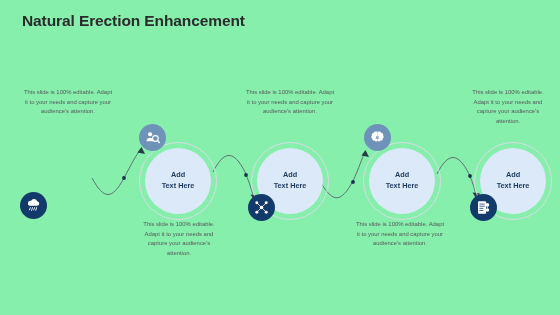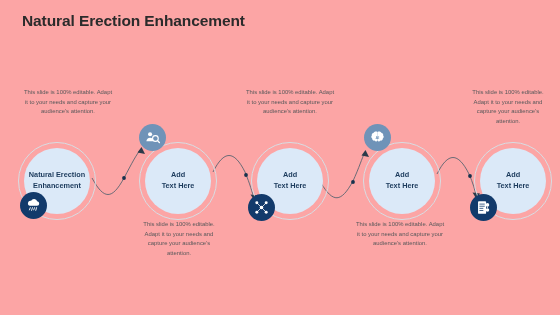--- a/index.html
+++ b/index.html
@@ -6,21 +6,21 @@
   body{
     width:560px;height:315px;
     background:#ffffff;
     font-family:"Liberation Sans", sans-serif;
     overflow:hidden;
     position:relative;
   }
   #slide{
     position:relative;
     width:560px;height:315px;
-    background:#fca5a5;
+    background:#86efac;
   }
   #slide-title{
     position:absolute;
     left:22px; top:12px;
     font-size:15.5px;
     font-weight:bold;
     letter-spacing:-0.1px;
     color:#2b2b2b;
     white-space:nowrap;
   }
@@ -107,26 +107,20 @@
 
     <path d="M 321 183 C 333 203, 341 203, 353 181 C 359 168, 362 158, 365 152" fill="none" stroke="#5a6470" stroke-width="0.9"></path>
     <polygon points="365.5,150 369,157 361.5,155.5" fill="#2b3a4a"></polygon>
     <circle cx="353" cy="182" r="1.9" fill="#17324d"></circle>
 
     <path d="M 437 174 C 448 152, 458 152, 469 174 C 473 183, 475 190, 476 196" fill="none" stroke="#5a6470" stroke-width="0.9"></path>
     <polygon points="476.5,199 472.5,192.5 480,193.5" fill="#2b3a4a"></polygon>
     <circle cx="470" cy="176" r="1.9" fill="#17324d"></circle>
   </svg>
 
-  <div class="node" style="left:18px; top:142px;">
-    <div class="ring"></div>
-    <div class="disc"></div>
-    <div class="node-label">Natural Erection
-Enhancement</div>
-  </div>
   <div class="badge dark" style="left:20px; top:192px;">
     <svg width="17" height="17" viewBox="0 0 24 24">
       <path d="M7 12.5h10a3.2 3.2 0 0 0 .2-6.38A4.6 4.6 0 0 0 8.6 5.4 3.6 3.6 0 0 0 7 12.5z" fill="#ffffff"></path>
       <g stroke="#ffffff" stroke-width="1.3" stroke-linecap="round">
         <line x1="7.5" y1="15" x2="6.3" y2="18.2"></line>
         <line x1="10.5" y1="15" x2="9.3" y2="18.9"></line>
         <line x1="13.5" y1="15" x2="12.3" y2="18.2"></line>
         <line x1="16.3" y1="15" x2="15.2" y2="18.9"></line>
       </g>
     </svg>

